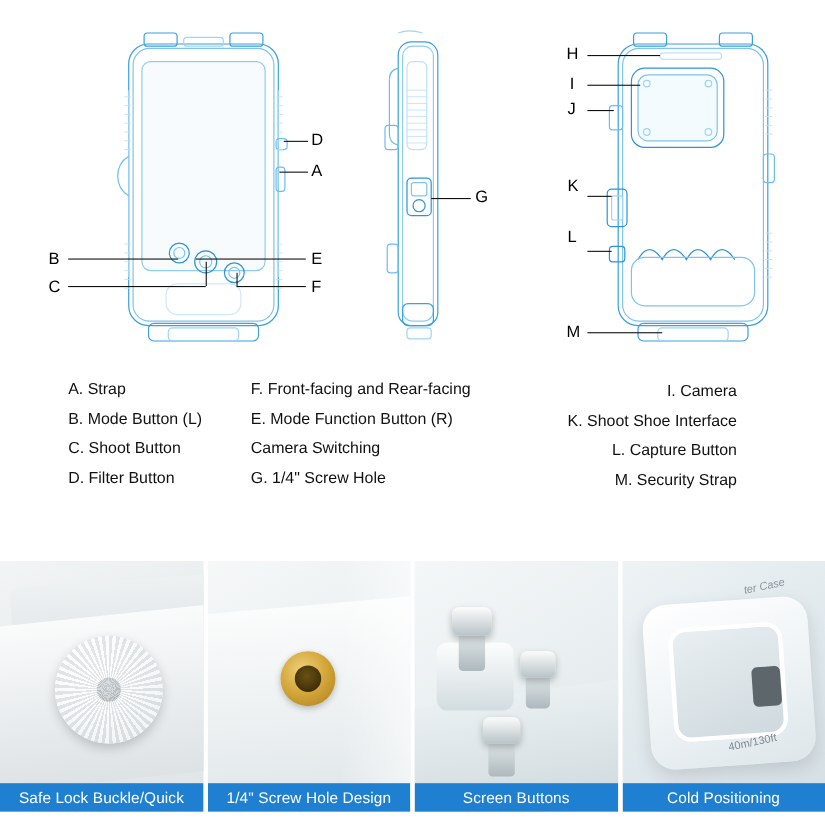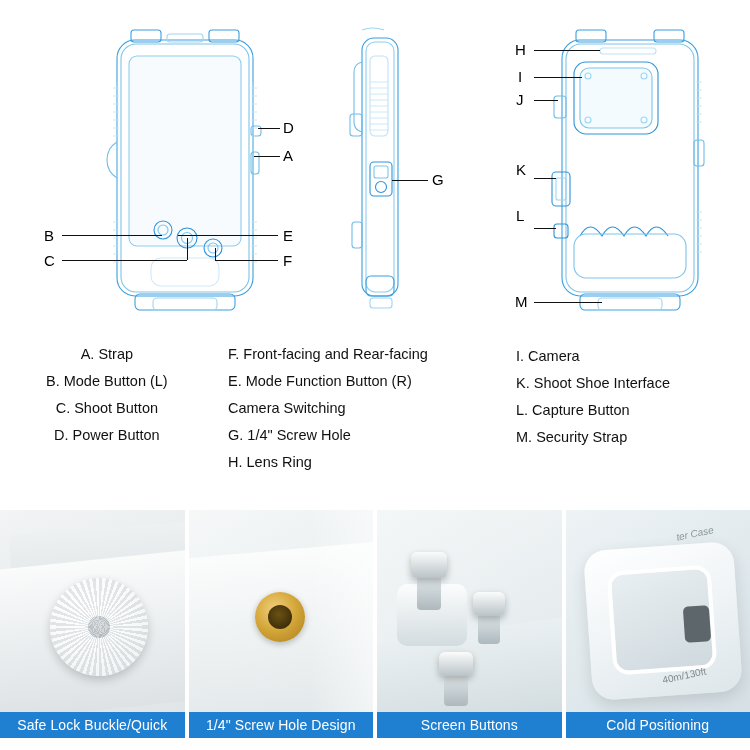--- a/index.html
+++ b/index.html
@@ -59,23 +59,23 @@
   }
   .legend-col {
     position: absolute;
     font-size: 14.5px;
     color: #111;
   }
   .legend-col .li {
     margin-bottom: 11px;
     white-space: nowrap;
   }
-  .col1 { left: 46px; top: 8px; text-align: center; }
+  .col1 { left: 62px; top: 8px; }
   .col2 { left: 228px; top: 8px; }
-  .col3 { left: 516px; top: 10px; }
+  .col3 { left: 516px; top: 10px; text-align: right; }
 
   
   .photos {
     position: absolute;
     left: 0;
     top: 510px;
     width: 750px;
     height: 240px;
     display: flex;
     gap: 4px;
@@ -291,28 +291,27 @@
 
     <div class="leader" style="left:534px; top:302px; width:68px;"></div>
     <div class="label" style="left:515px; top:294px;">M</div>
   </div>
 
   <div class="legend">
     <div class="legend-col col1">
       <div class="li">A. Strap</div>
       <div class="li">B. Mode Button (L)</div>
       <div class="li">C. Shoot Button</div>
-      <div class="li">D. Power Button</div>
+      <div class="li">D. Filter Button</div>
     </div>
     <div class="legend-col col2">
       <div class="li">F. Front-facing and Rear-facing</div>
       <div class="li">E. Mode Function Button (R)</div>
       <div class="li">Camera Switching</div>
       <div class="li">G. 1/4" Screw Hole</div>
-      <div class="li">H. Lens Ring</div>
     </div>
     <div class="legend-col col3">
       <div class="li">I. Camera</div>
       <div class="li">K. Shoot Shoe Interface</div>
       <div class="li">L. Capture Button</div>
       <div class="li">M. Security Strap</div>
     </div>
   </div>
 
   <div class="photos">

